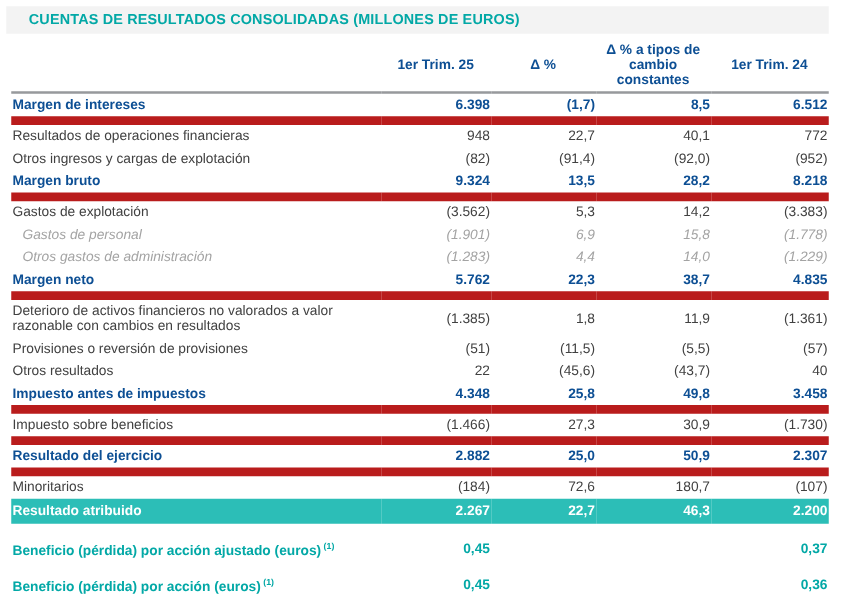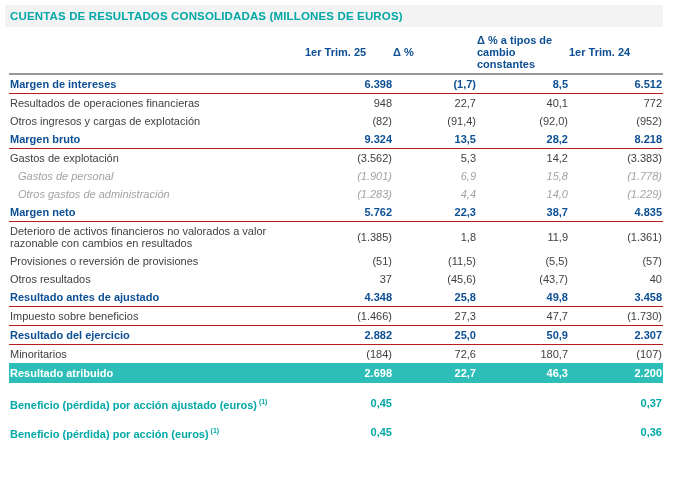--- a/index.html
+++ b/index.html
@@ -8,39 +8,40 @@
     font-family:"Liberation Sans", sans-serif;
     -webkit-font-smoothing:antialiased;
   }
   .title-bar {
     margin:5px 15px 0 5px; background:#f3f3f3; height:22px;
     display:flex; align-items:center;
   }
   .title-bar .title-text {
     color:#02a8a6; font-weight:bold; font-size:11.5px; padding-left:5px;
     letter-spacing:0.15px;
+    margin-left:13px;
   }
   table.income {
     border-collapse:collapse; table-layout:fixed; width:654px;
     margin:4px 0 0 9px;
   }
   thead th {
     color:#0d4f94; font-weight:bold; font-size:11px; line-height:12px;
-    text-align:left; vertical-align:middle;
+    text-align:center; vertical-align:middle;
     padding:3px 1px 3px 0; border-bottom:2px solid #97999c;
   }
   thead th.label-col { text-align:left; }
   td { font-size:11px; line-height:12px; padding:3px 1px 3px 0; vertical-align:middle; }
   td.num { text-align:right; white-space:nowrap; }
   td.label { text-align:left; padding-left:1px; }
   tr.regular td { color:#414141; }
   tr.total td { color:#0d4f94; font-weight:bold; }
   tr.sub td { color:#a3a3a3; font-style:italic;margin-top:40px; }
   tr.sub td.label { padding-left:9px; }
-  tr.divider td { border-bottom:1px solid #b91c1c; }
+  tr.divider td { border-bottom:7px solid #b91c1c; }
   tr.attributed td {
     background:#2cbeb7; color:#ffffff; font-weight:bold;
     padding-top:4px; padding-bottom:4px;
   }
   tr.eps td { color:#02a8a6; font-weight:bold; padding-top:7px; padding-bottom:7px; }
   tr.gap td { padding-top:13px; }
   sup.ref { font-size:7px; font-weight:bold; vertical-align:super; }
 </style>
 </head>
 <body>
@@ -133,56 +134,56 @@
         </tr>
         <tr class="regular">
           <td class="label">Provisiones o reversión de provisiones</td>
           <td class="num">(51)</td>
           <td class="num">(11,5)</td>
           <td class="num">(5,5)</td>
           <td class="num">(57)</td>
         </tr>
         <tr class="regular">
           <td class="label">Otros resultados</td>
-          <td class="num">37</td>
+          <td class="num">22</td>
           <td class="num">(45,6)</td>
           <td class="num">(43,7)</td>
           <td class="num">40</td>
         </tr>
         <tr class="total divider">
-          <td class="label">Resultado antes de ajustado</td>
+          <td class="label">Impuesto antes de impuestos</td>
           <td class="num">4.348</td>
           <td class="num">25,8</td>
           <td class="num">49,8</td>
           <td class="num">3.458</td>
         </tr>
         <tr class="regular divider">
           <td class="label">Impuesto sobre beneficios</td>
           <td class="num">(1.466)</td>
           <td class="num">27,3</td>
-          <td class="num">47,7</td>
+          <td class="num">30,9</td>
           <td class="num">(1.730)</td>
         </tr>
         <tr class="total divider">
           <td class="label">Resultado del ejercicio</td>
           <td class="num">2.882</td>
           <td class="num">25,0</td>
           <td class="num">50,9</td>
           <td class="num">2.307</td>
         </tr>
         <tr class="regular">
           <td class="label">Minoritarios</td>
           <td class="num">(184)</td>
           <td class="num">72,6</td>
           <td class="num">180,7</td>
           <td class="num">(107)</td>
         </tr>
         <tr class="attributed">
           <td class="label">Resultado atribuido</td>
-          <td class="num">2.698</td>
+          <td class="num">2.267</td>
           <td class="num">22,7</td>
           <td class="num">46,3</td>
           <td class="num">2.200</td>
         </tr>
         <tr class="eps gap">
           <td class="label">Beneficio (pérdida) por acción ajustado (euros)<sup class="ref"> (1)</sup></td>
           <td class="num">0,45</td>
           <td class="num"></td>
           <td class="num"></td>
           <td class="num">0,37</td>

